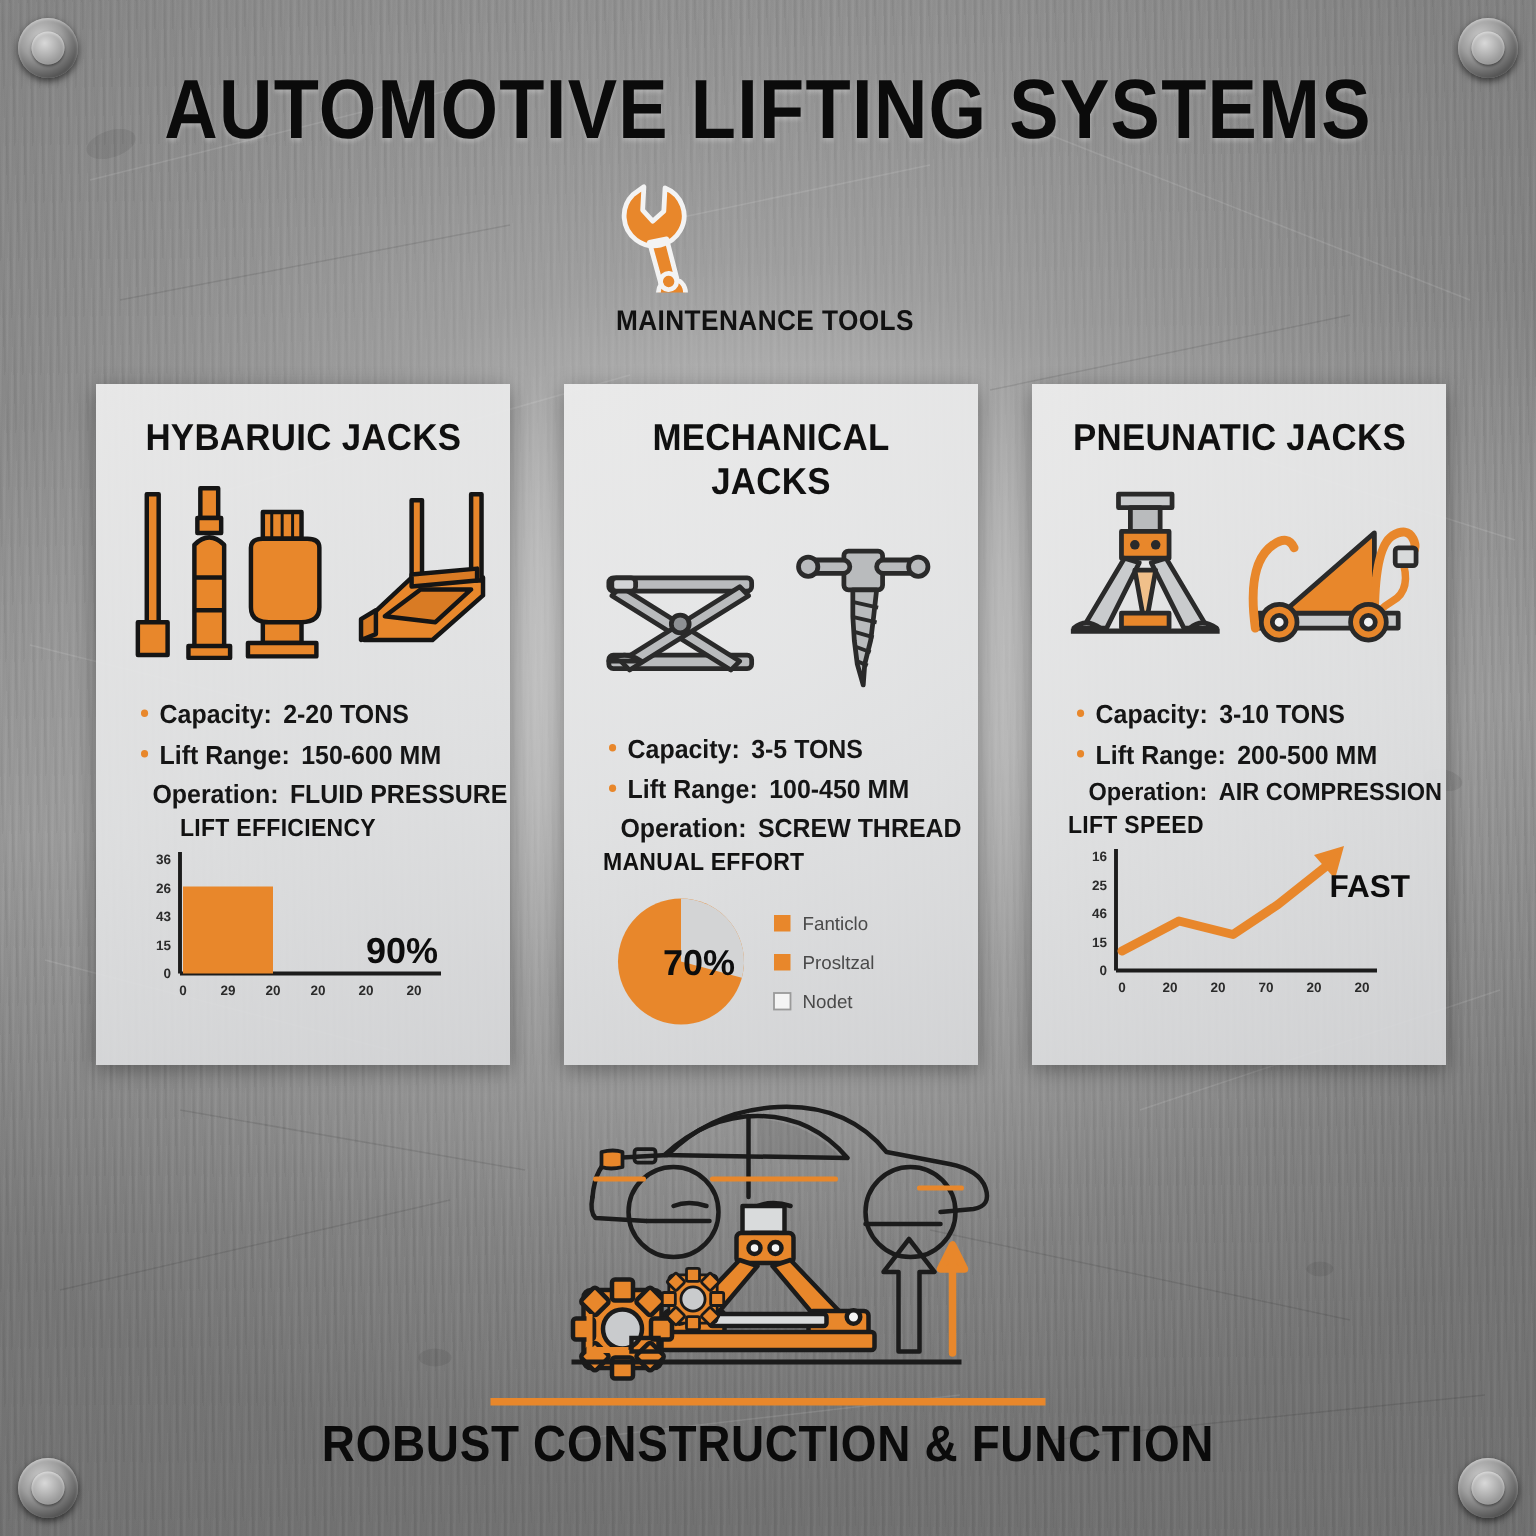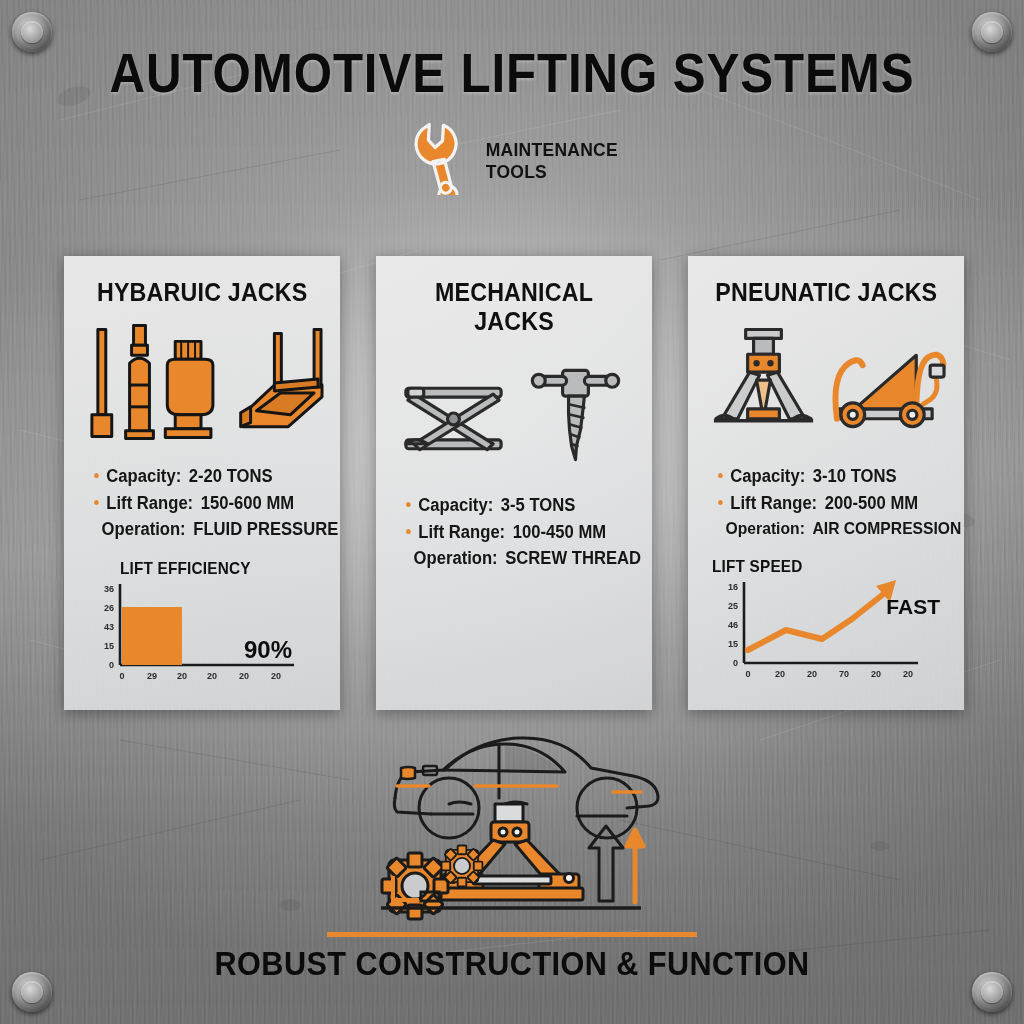--- a/index.html
+++ b/index.html
@@ -39,21 +39,21 @@
   #title {
     position:absolute; top:40px; left:0; width:100%; text-align:center;
     font-family:"Liberation Sans Narrow","Liberation Sans",sans-serif;
     font-weight:bold; font-size:56px; letter-spacing:1px; color:#0b0b0b;
     transform:scaleX(.88); transform-origin:center;
     text-shadow:0 2px 3px rgba(255,255,255,.25);
   }
 
   
   #iconrow { position:absolute; top:118px; left:0; width:100%; display:flex; justify-content:center; gap:112px; }
-  .iconblk { display:flex; flex-direction:row; align-items:center; width:220px; }
+  .iconblk { display:flex; flex-direction:column; align-items:flex-start; width:220px; }
   .iconblk .glyph { height:78px; display:flex; align-items:center; justify-content:center; }
   .iconblk .cap {
     margin-top:8px;
     font-family:"Liberation Sans Narrow","Liberation Sans",sans-serif;
     font-weight:bold; font-size:19px; letter-spacing:.3px; color:#111;
     transform:scaleX(.92);
   }
 
   
   #cards { position:absolute; top:256px; left:64px; width:896px; height:454px; display:flex; gap:36px;align-items:flex-end; }
@@ -75,21 +75,21 @@
   .spec {
     display:flex; align-items:baseline; gap:8px;
     font-family:"Liberation Sans Narrow","Liberation Sans",sans-serif;
     font-weight:bold; font-size:17.5px; color:#151515; line-height:1.52;
     transform:scaleX(.95); transform-origin:left;
     white-space:nowrap;
   }
   .spec .dot { width:5px; height:5px; border-radius:50%; background:#E8872B; flex:0 0 5px; position:relative; top:-4px; }
   .spec.nodot { padding-left:0; }
   .spec.nodot .dot { visibility:hidden; width:0; flex:0 0 0; }
-  .chartwrap { width:100%; margin-top:16px; flex:1; position:relative; }
+  .chartwrap { width:100%; flex:1; position:relative; }
   .chart-title {
     font-family:"Liberation Sans Narrow","Liberation Sans",sans-serif;
     font-weight:bold; font-size:16.5px; color:#111; letter-spacing:.2px;
     transform:scaleX(.93); transform-origin:left;
     margin-left:40px;
   }
   .tick { font-family:"Liberation Sans Narrow","Liberation Sans",sans-serif; font-weight:bold; font-size:9px; fill:#2b2b2b; }
   .bigpct {
     font-family:"Liberation Sans Narrow","Liberation Sans",sans-serif;
     font-weight:bold; font-size:24px; fill:#0d0d0d;
@@ -291,20 +291,38 @@
         <span>Lift Range:</span>
         <span>100-450 MM</span>
       </div>
       <div class="spec nodot">
         <span class="dot"></span>
         <span>Operation:</span>
         <span>SCREW THREAD</span>
       </div>
     </div>
 
+    <div class="chartwrap">
+      <div class="chart-title" style="margin-left:10px">MANUAL EFFORT</div>
+      <svg width="244" height="106" viewBox="0 0 244 106" style="margin-top:4px">
+        <g transform="translate(62,52)">
+          <circle cx="0" cy="0" r="42" fill="#E8872B"></circle>
+          <path d="M0 0 L0 -42 A42 42 0 0 1 40.6 10.8 Z" fill="#D3D4D5"></path>
+        </g>
+        <text class="bigpct" x="74" y="61" text-anchor="middle">70%</text>
+        <g>
+          <rect x="124" y="21" width="11" height="11" fill="#E8872B"></rect>
+          <text class="legtxt" x="143" y="31">Fanticlo</text>
+          <rect x="124" y="47" width="11" height="11" fill="#E8872B"></rect>
+          <text class="legtxt" x="143" y="57">Prosltzal</text>
+          <rect x="124" y="73" width="11" height="11" fill="#F4F4F4" stroke="#9a9a9a" stroke-width="1.2"></rect>
+          <text class="legtxt" x="143" y="83">Nodet</text>
+        </g>
+      </svg>
+    </div>
   </div>
 
   <div class="card">
     <div class="card-title">PNEUNATIC JACKS</div>
 
     <div class="card-art">
       <svg width="246" height="130" viewBox="0 0 246 130">
         <g stroke="#2a2a2a" stroke-width="3.2" stroke-linejoin="round">
 
           <rect x="42" y="6" width="36" height="9" fill="#c9cbcd"></rect>

